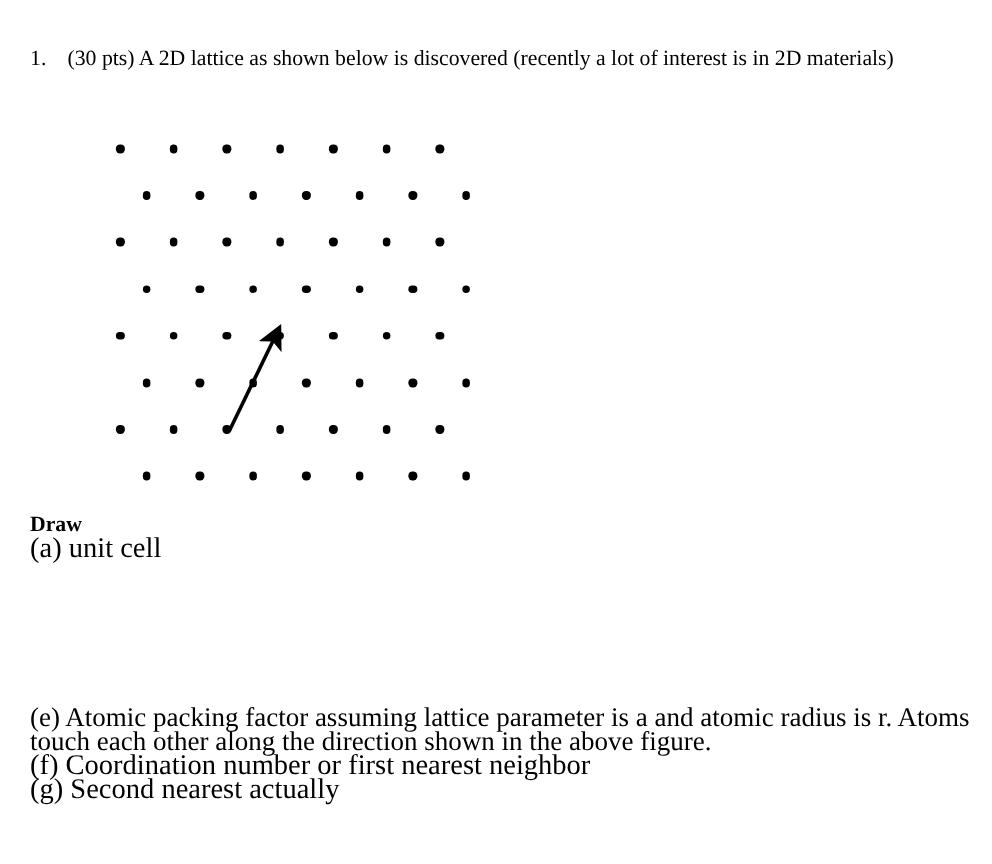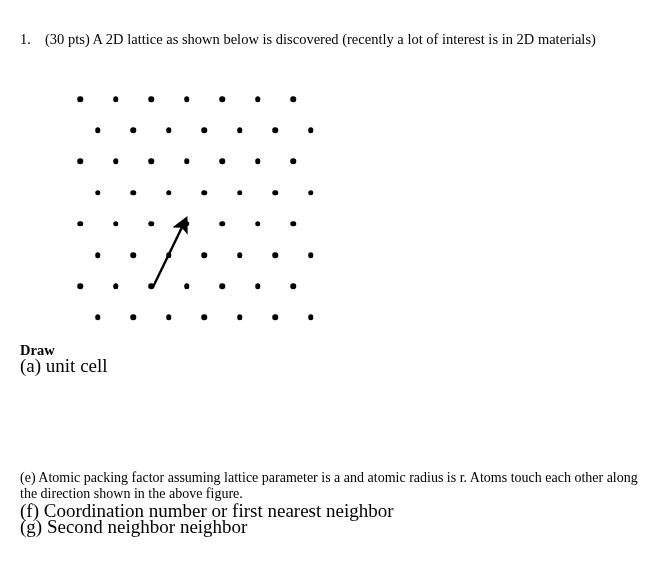--- a/index.html
+++ b/index.html
@@ -83,21 +83,21 @@
     font-size: 19px;
     line-height: 16.4px;
     white-space: pre-wrap;
   }
   .section-head {
     font-size: 14.5px;
     line-height: 16.4px;
     font-weight: bold;
   }
   .wrap-line {
-    font-size: 14px;
+    font-size: 18px;
     line-height: 16.4px;
     width: 628px;
   }
 </style>
 </head>
 <body>
 
 <div id="question-block">
   <div id="question-row">
     <div class="q-number">1.</div>
@@ -175,14 +175,14 @@
 </div>
 
 <div id="draw-block">
   <div class="section-head">Draw</div>
   <div class="body-line">(a) unit cell</div>
 </div>
 
 <div id="calculate-block">
   <div class="wrap-line">(e) Atomic packing factor assuming lattice parameter is a and atomic radius is r. Atoms touch each other along the direction shown in the above figure.</div>
   <div class="body-line">(f) Coordination number or first nearest neighbor</div>
-  <div class="body-line">(g) Second neighbor neighbor</div>
+  <div class="body-line">(g) Second nearest actually</div>
 </div>
 
 </body></html>

